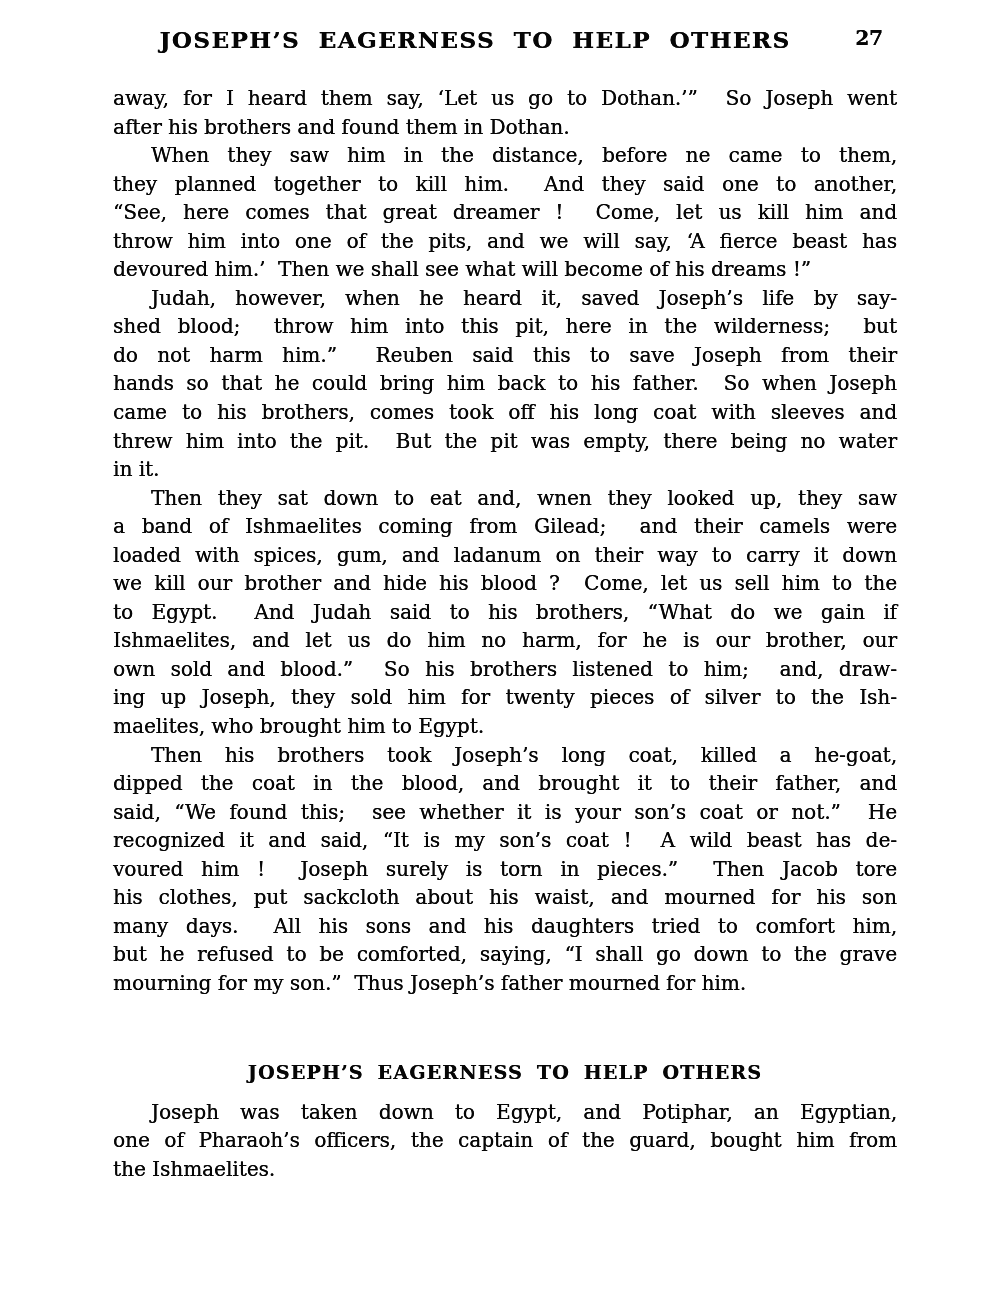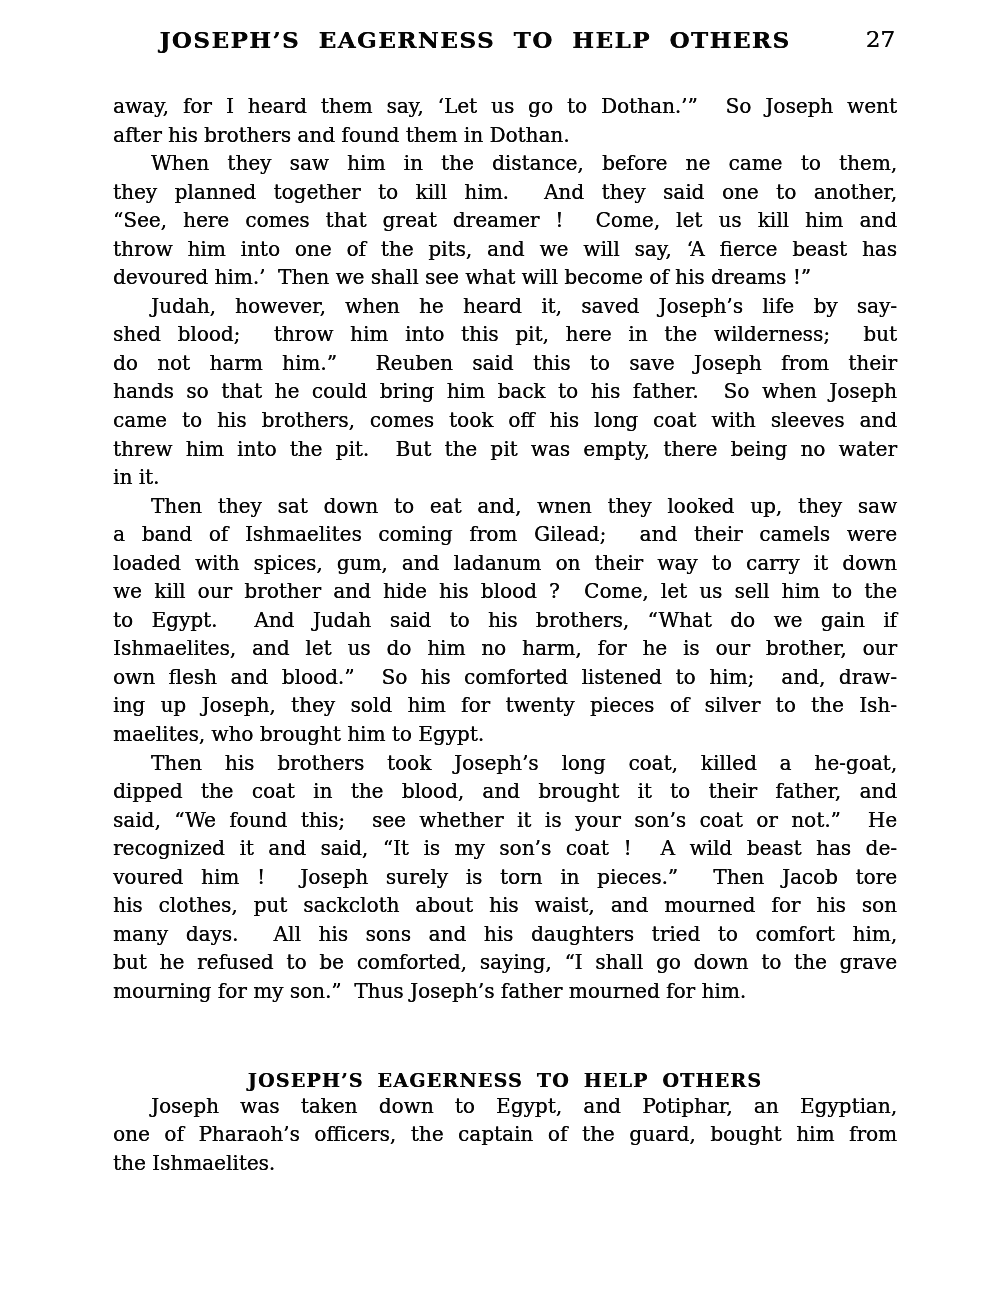--- a/index.html
+++ b/index.html
@@ -25,28 +25,28 @@
     text-align: center;
     font-size: 23px;
     font-weight: bold;
     letter-spacing: 1.5px;
     word-spacing: 9px;
     white-space: nowrap;
     text-shadow: 0.3px 0 0 currentColor;
   }
   .page-number {
     position: absolute;
-    right: 2px; top: 0;
-    font-size: 23px;
-    font-weight: normal;
+    right: 14px; top: 0;
+    font-size: 20px;
+    font-weight: bold;
     text-shadow: 0.3px 0 0 currentColor;
   }
   .body-text {
     position: absolute;
-    top: 92px;
+    top: 84px;
     left: 113px;
     width: 784px;
     font-size: 20px;
     line-height: 28.55px;
     text-shadow: 0.25px 0 0 currentColor;
   }
   .line {
     text-align: justify;
     text-align-last: justify;
     white-space: pre-wrap;
@@ -59,21 +59,21 @@
     margin-top: 62px;
     text-align: center;
     font-size: 19px;
     font-weight: bold;
     letter-spacing: 1.2px;
     word-spacing: 6px;
     line-height: 24px;
     white-space: nowrap;
     text-shadow: 0.3px 0 0 currentColor;
   }
-  .section-text { }
+  .section-text { margin-top: 14px; }
 </style>
 </head>
 <body>
 
 <div class="page">
 
   <div class="running-header">
     <div class="running-title">JOSEPH’S EAGERNESS TO HELP OTHERS</div>
     <div class="page-number">27</div>
   </div>
@@ -93,21 +93,21 @@
         <div class="line">hands so that he could bring him back to his father.  So when Joseph</div>
         <div class="line">came to his brothers, comes took off his long coat with sleeves and</div>
         <div class="line">threw him into the pit.  But the pit was empty, there being no water</div>
         <div class="line last">in it.</div>
         <div class="line indent">Then they sat down to eat and, wnen they looked up, they saw</div>
         <div class="line">a band of Ishmaelites coming from Gilead;  and their camels were</div>
         <div class="line">loaded with spices, gum, and ladanum on their way to carry it down</div>
         <div class="line">we kill our brother and hide his blood ?  Come, let us sell him to the</div>
         <div class="line">to Egypt.  And Judah said to his brothers, “What do we gain if</div>
         <div class="line">Ishmaelites, and let us do him no harm, for he is our brother, our</div>
-        <div class="line">own flesh and blood.”  So his comforted listened to him;  and, draw-</div>
+        <div class="line">own sold and blood.”  So his brothers listened to him;  and, draw-</div>
         <div class="line">ing up Joseph, they sold him for twenty pieces of silver to the Ish-</div>
         <div class="line last">maelites, who brought him to Egypt.</div>
         <div class="line indent">Then his brothers took Joseph’s long coat, killed a he-goat,</div>
         <div class="line">dipped the coat in the blood, and brought it to their father, and</div>
         <div class="line">said, “We found this;  see whether it is your son’s coat or not.”  He</div>
         <div class="line">recognized it and said, “It is my son’s coat !  A wild beast has de-</div>
         <div class="line">voured him !  Joseph surely is torn in pieces.”  Then Jacob tore</div>
         <div class="line">his clothes, put sackcloth about his waist, and mourned for his son</div>
         <div class="line">many days.  All his sons and his daughters tried to comfort him,</div>
         <div class="line">but he refused to be comforted, saying, “I shall go down to the grave</div>

